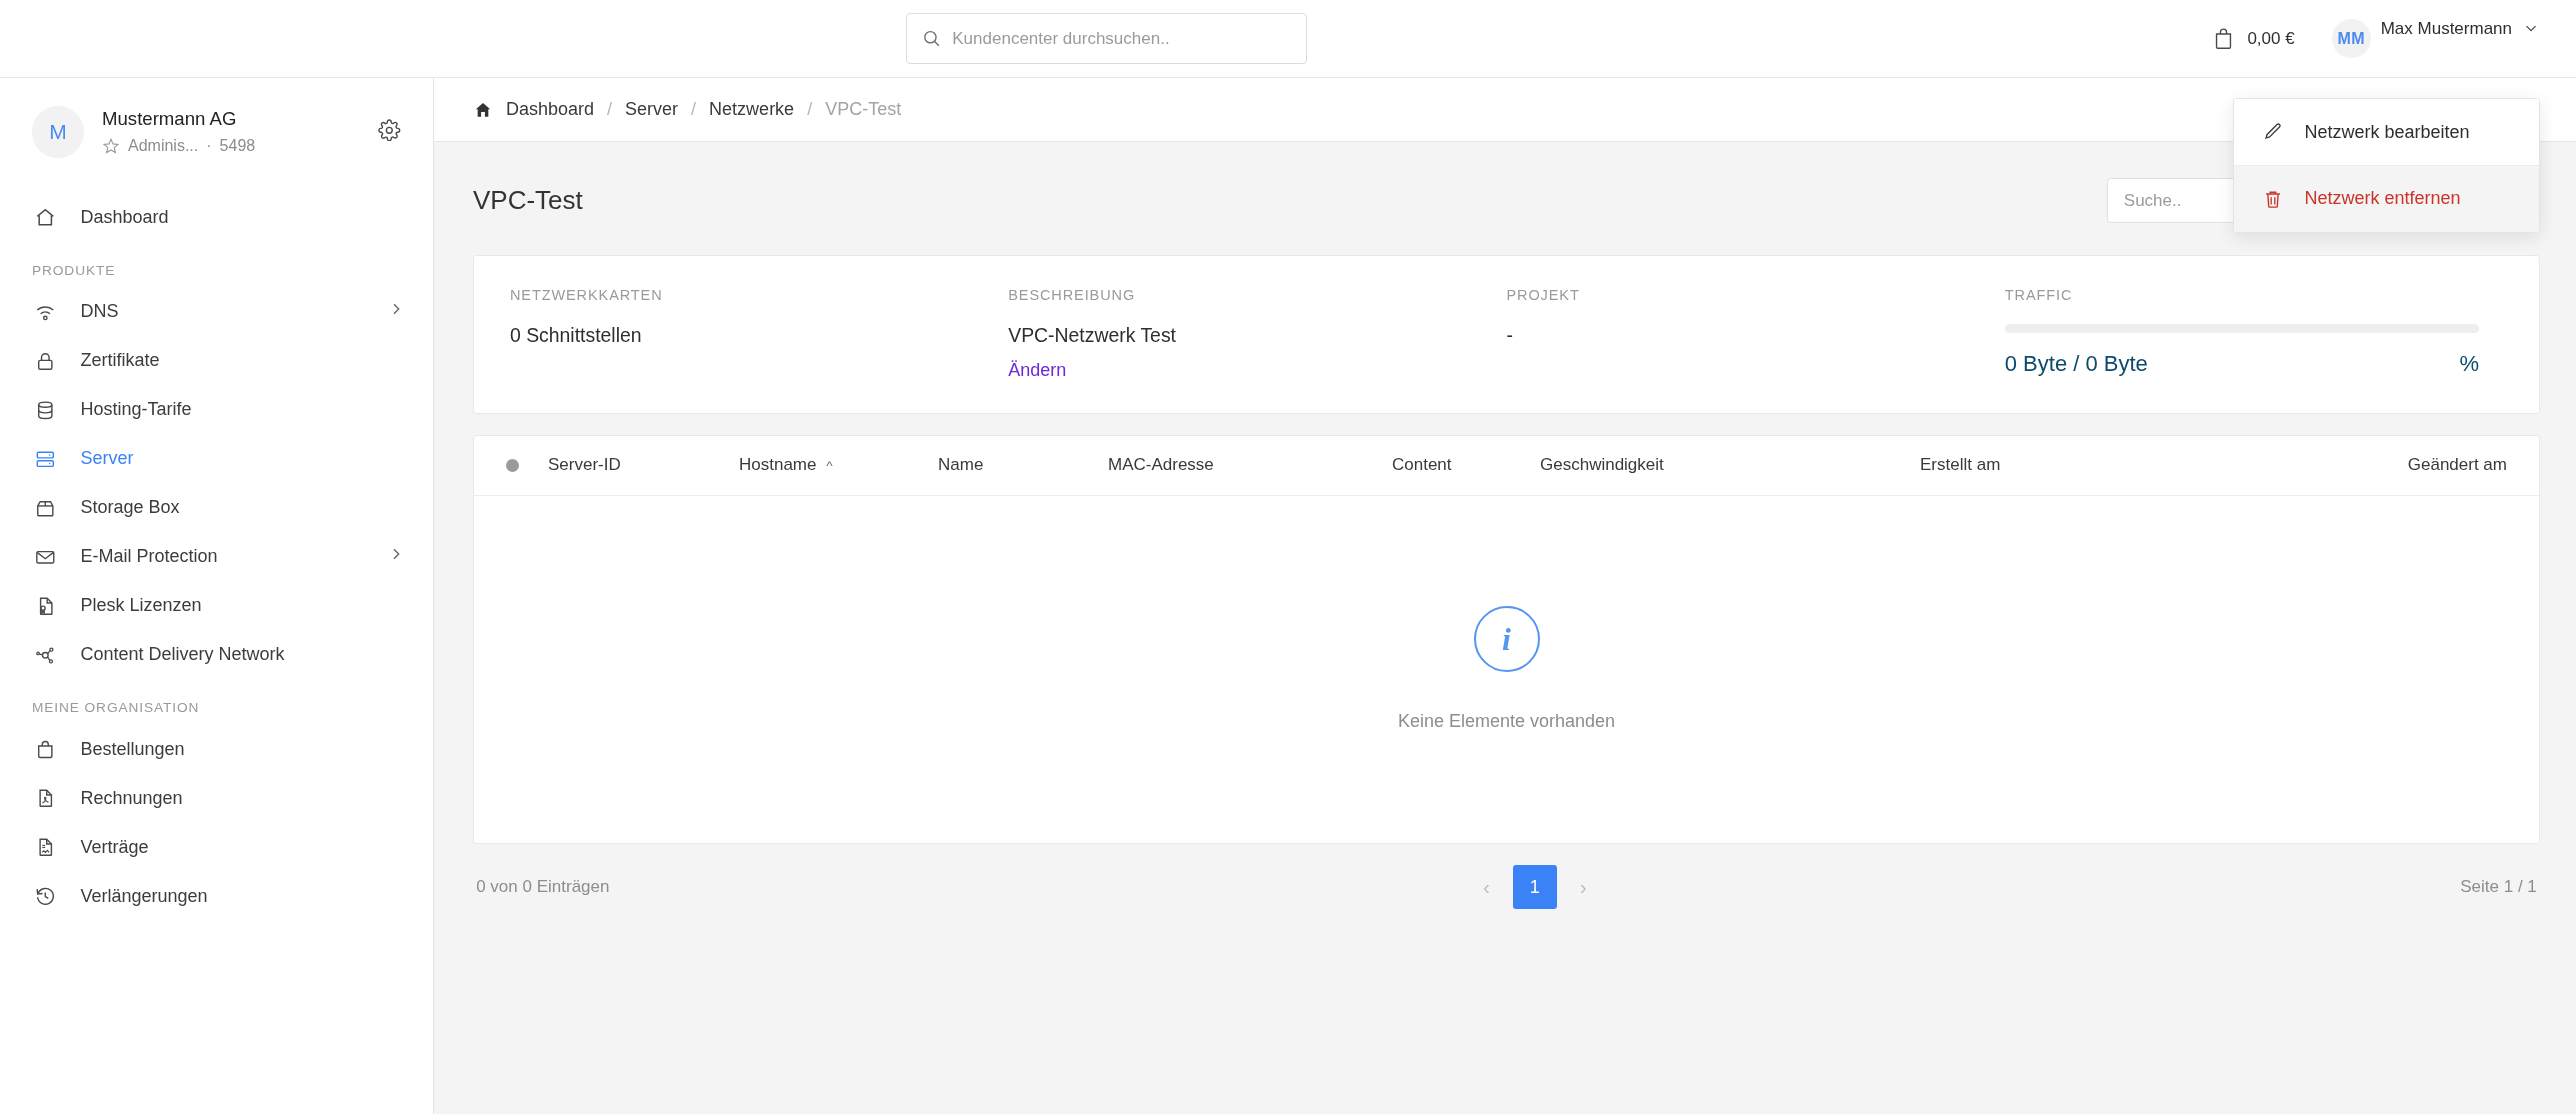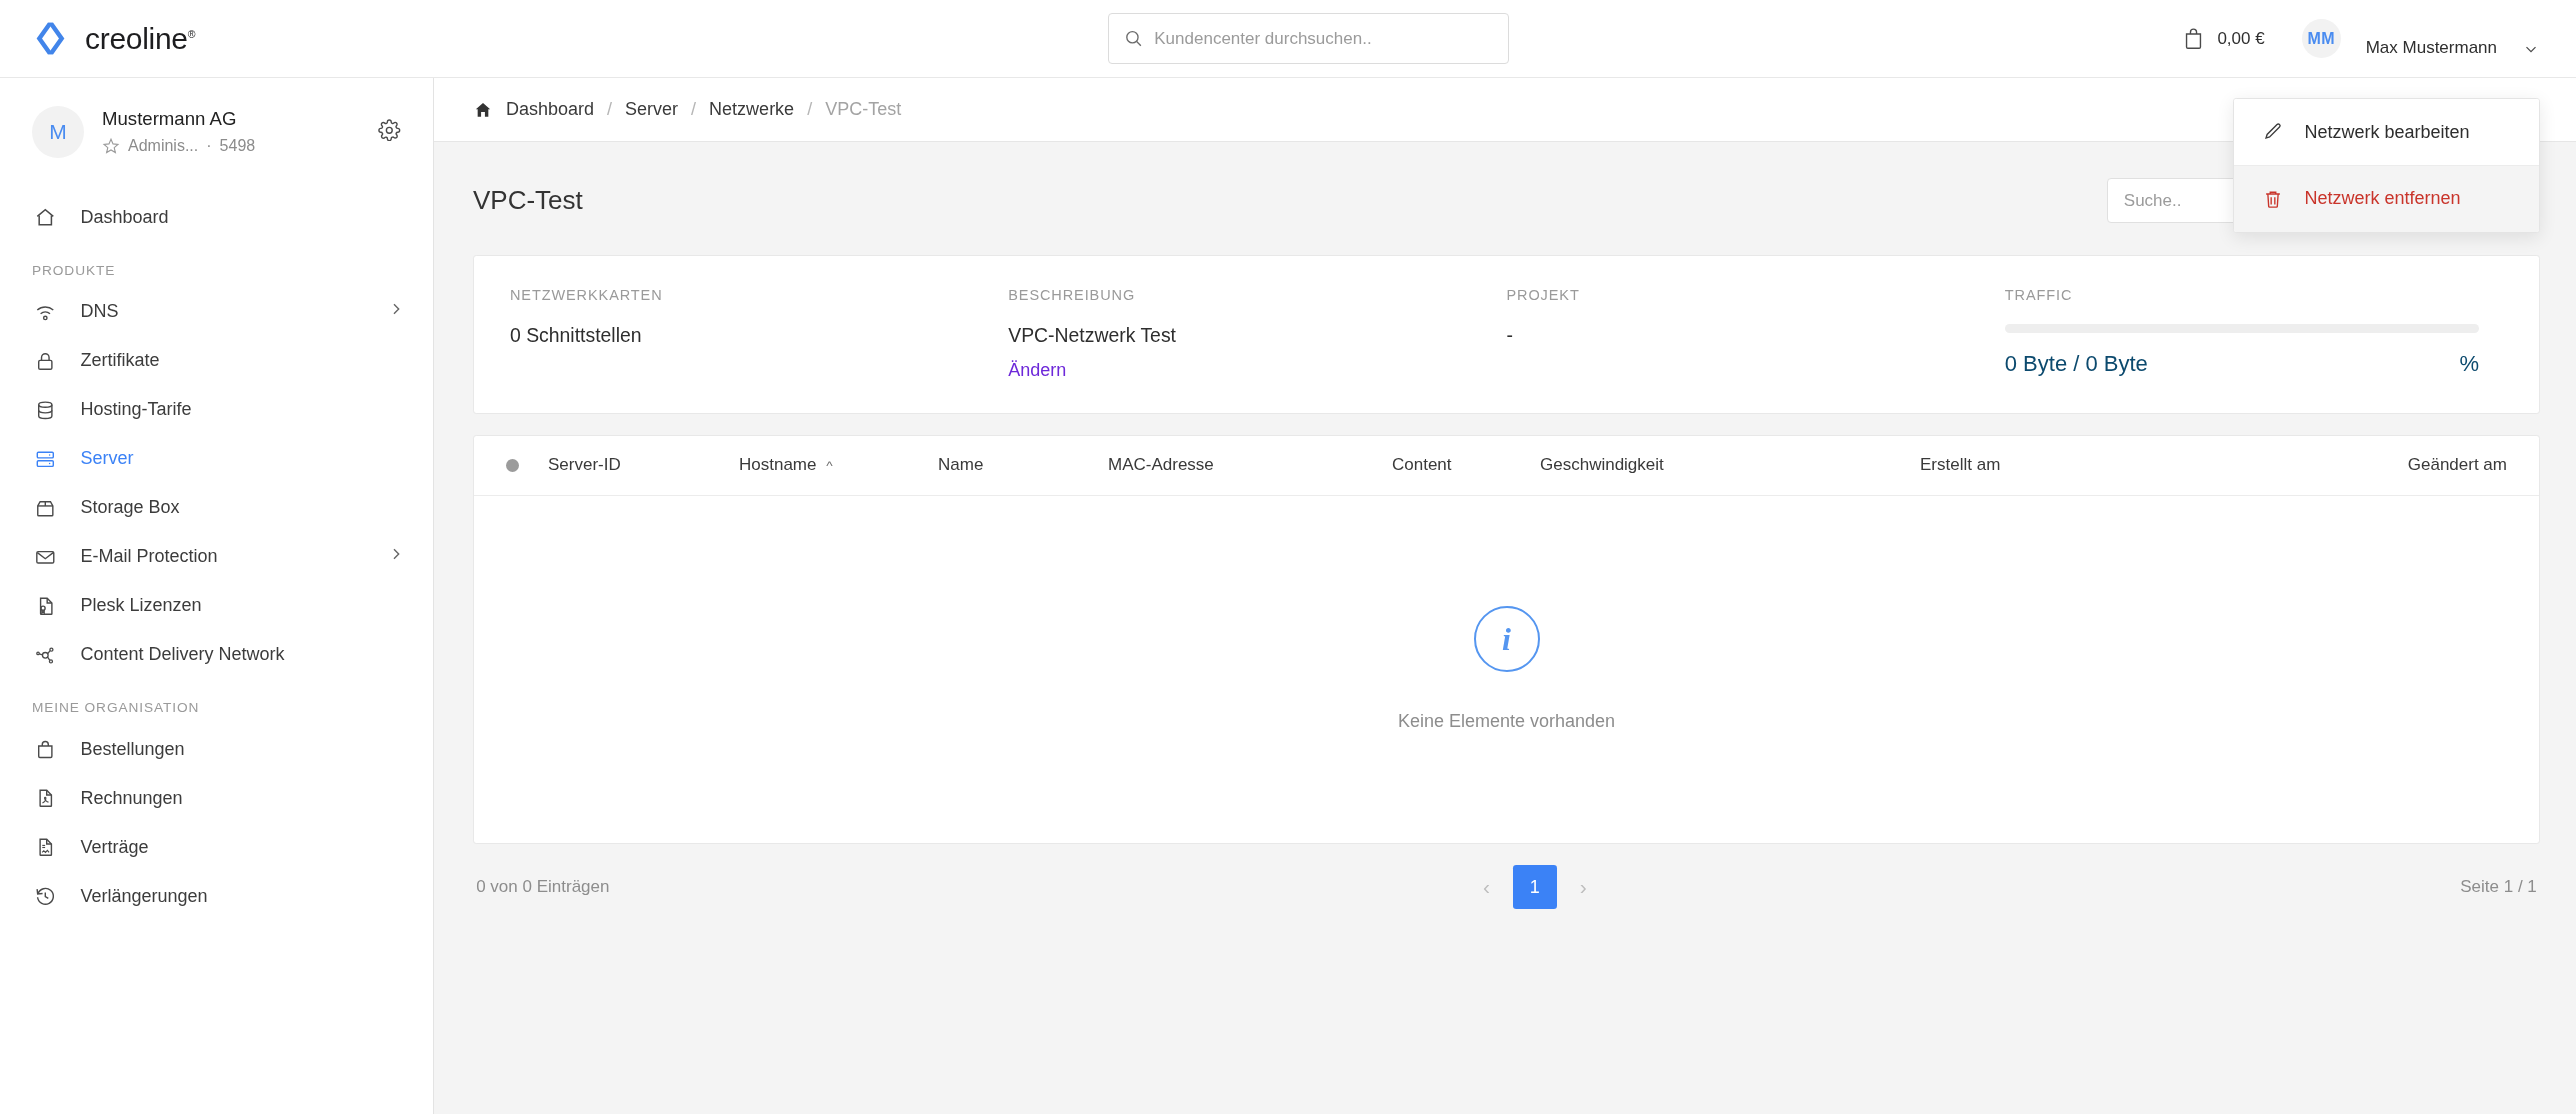--- a/index.html
+++ b/index.html
@@ -35,21 +35,21 @@
   }
   .topsearch input {
     border: none; outline: none; font-size: 17px; color: #4a4a4a;
     font-family: "Liberation Sans", sans-serif; background: transparent; width: 100%;
   }
   .topsearch input::placeholder { color: #9b9b9b; }
 
   .topright { display: flex; align-items: center; gap: 0; padding-right: 36px; }
   .cart { display: flex; align-items: center; gap: 13px; margin-right: 37px; }
   .cart-amount { font-size: 17px; color: #2f2f2f; }
-  .user { display: flex; align-items: flex-end; gap: 25px; }
+  .user { display: flex; align-items: flex-start; gap: 10px; }
   .user-avatar {
     width: 39px; height: 39px; border-radius: 50%; background: #f2f2f2;
     color: #4a8cf0; font-size: 16px; font-weight: 700;
     display: flex; align-items: center; justify-content: center; letter-spacing: 0.4px;
   }
   .user-name { font-size: 17px; color: #2f2f2f; }
 
   
   .body { flex: 1 1 auto; display: flex; min-height: 0; }
 
@@ -188,27 +188,20 @@
   .dd-item.danger { color: #c9342a; background: #f4f4f4; }
   .dd-item.danger svg { stroke: #c9342a; }
 </style>
 </head>
 <body>
 
 <div class="app">
 
   <div class="topbar">
 
-    <div class="brand">
-      <svg class="brand-logo" viewBox="0 0 48 48">
-        <path d="M20.5 3.5 L6 24 L20.5 44.5 L27.5 44.5 L13 24 L27.5 3.5 Z" fill="#4285ea"></path>
-        <path d="M27.5 3.5 L42 24 L27.5 44.5 L20.5 44.5 L35 24 L20.5 3.5 Z" fill="#4285ea"></path>
-      </svg>
-      <div class="brand-name"><span>creoline</span><span class="reg">®</span></div>
-    </div>
 
     <div class="topsearch-wrap">
       <div class="topsearch">
         <svg width="21" height="21" viewBox="0 0 24 24" fill="none" stroke="#6b6b6b" stroke-width="1.7">
           <circle cx="10.5" cy="10.5" r="7"></circle>
             <line x1="15.8" y1="15.8" x2="21" y2="21"></line>
         </svg>
         <input type="text" placeholder="Kundencenter durchsuchen.." style="">
       </div>
     </div>

